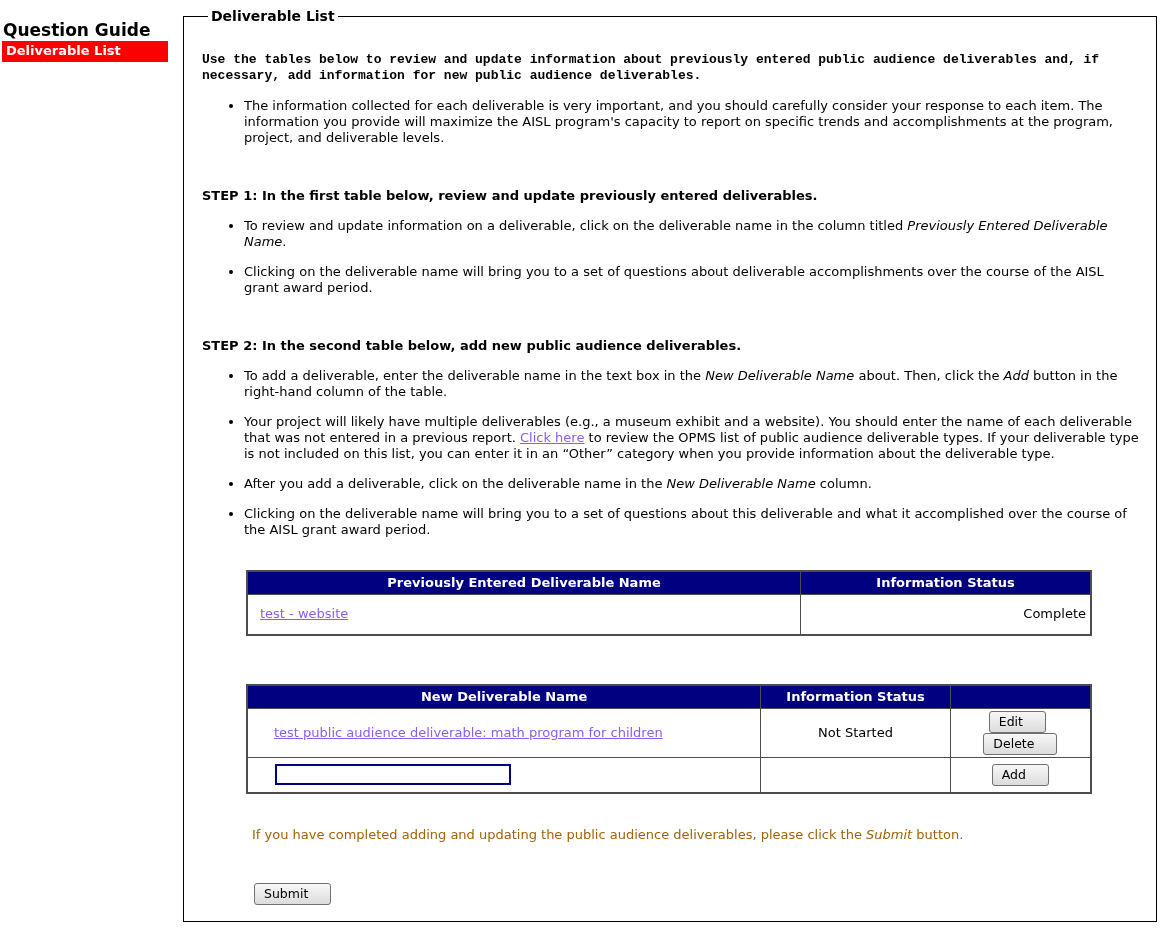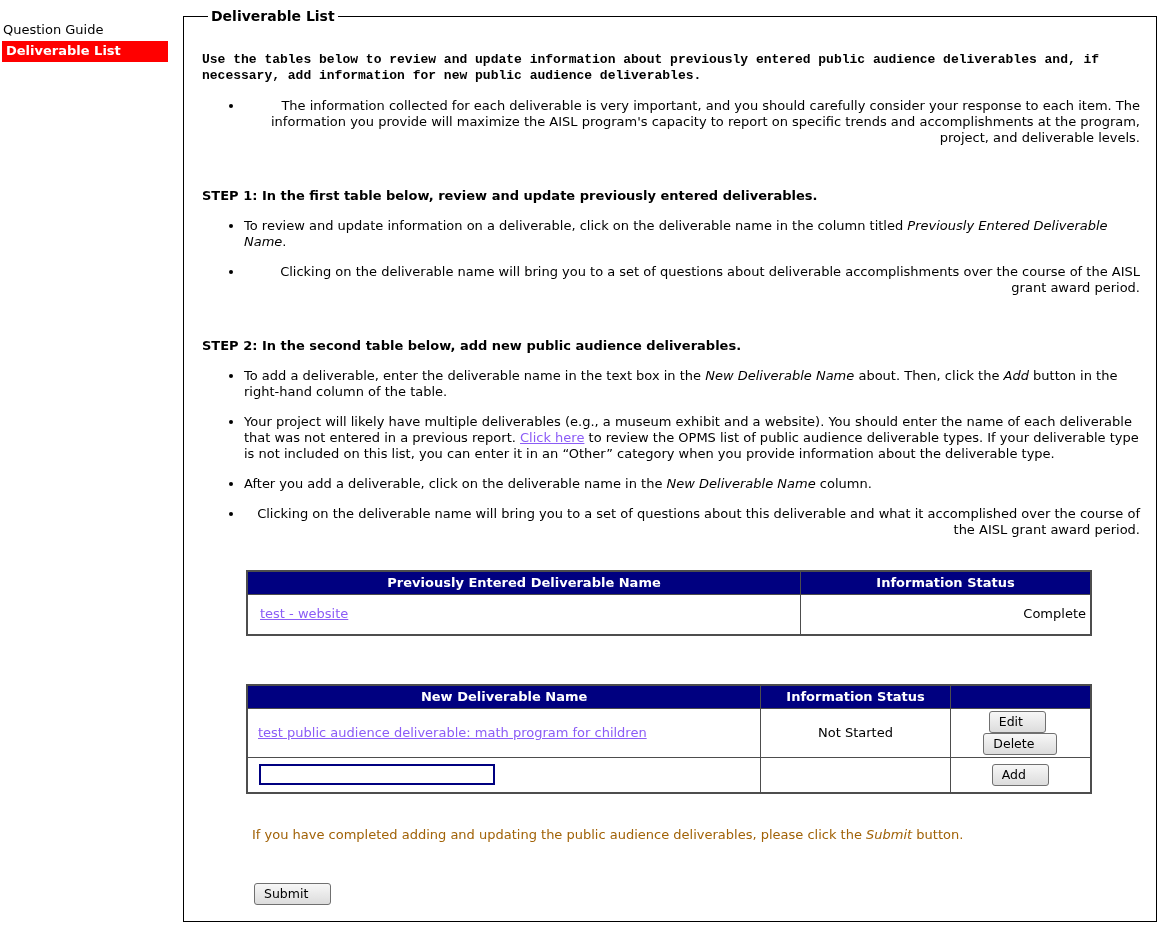--- a/index.html
+++ b/index.html
@@ -9,22 +9,22 @@
     font-size: 13px;
     color: #000000;
     line-height: 16px;
   }
   .page { position: relative; width: 1161px; height: 929px; background: #fff; overflow: hidden; }
 
   
   .sidebar { position: absolute; left: 0; top: 0; width: 183px; }
   .sidebar-heading {
     margin: 22px 0 3px 3px;
-    font-weight: normal;
-    font-size: 13px;
+    font-weight: bold;
+    font-size: 17px;
   }
   .sidebar-item-active {
     margin-left: 2px;
     width: 166px;
     background: #ff0000;
     color: #ffffff;
     font-weight: bold;
     font-size: 13px;
     padding: 2px 0 3px 4px;
     cursor: pointer;
@@ -42,21 +42,21 @@
   fieldset.main legend {
     font-weight: bold;
     font-size: 14px;
     padding: 0 3px;
     margin-left: 8px;
   }
 
   .intro { font-weight: bold; margin: 28px 0 0 2px; font-family: Liberation Mono, monospace; }
   ul.bullets { margin: 14px 0 0 0; padding-left: 44px; }
   ul.bullets li { margin-bottom: 14px; }
-  ul.bullets li:last-child { margin-bottom: 0; text-align: right; }
+  ul.bullets li:last-child { margin-bottom: 0; }
   .step-heading { font-weight: bold; margin: 42px 0 0 2px; }
   em { font-style: italic; }
   a { color: #8b5cf6; text-decoration: underline; cursor: pointer; }
 
   
   table.dl-table {
     border-collapse: collapse;
     margin-left: 46px;
     width: 846px;
     border: 2px solid #4d4d4d;
@@ -75,21 +75,21 @@
   table.dl-table td {
     border: 1px solid #4d4d4d;
     padding: 2px 4px;
     background: #ffffff;
   }
   table.prev-table { margin-top: 32px; }
   table.prev-table td.name-cell { width: 555px; height: 41px; padding-left: 12px; vertical-align: middle; }
   table.prev-table td.status-cell { width: 291px; text-align: right; vertical-align: middle; }
 
   table.new-table { margin-top: 48px; }
-  table.new-table td.name-cell { width: 515px; height: 44px; padding-left: 10px; vertical-align: middle; }
+  table.new-table td.name-cell { width: 515px; height: 44px; padding-left: 26px; vertical-align: middle; }
   table.new-table td.status-cell { width: 190px; text-align: center; vertical-align: middle; }
   table.new-table td.action-cell { width: 141px; text-align: center; vertical-align: middle; }
   table.new-table tr.add-row td { height: 36px; }
 
   input.new-deliverable {
     width: 236px;
     height: 21px;
     border: 2px solid #000080;
     margin-left: 1px;
     padding: 1px 3px;

